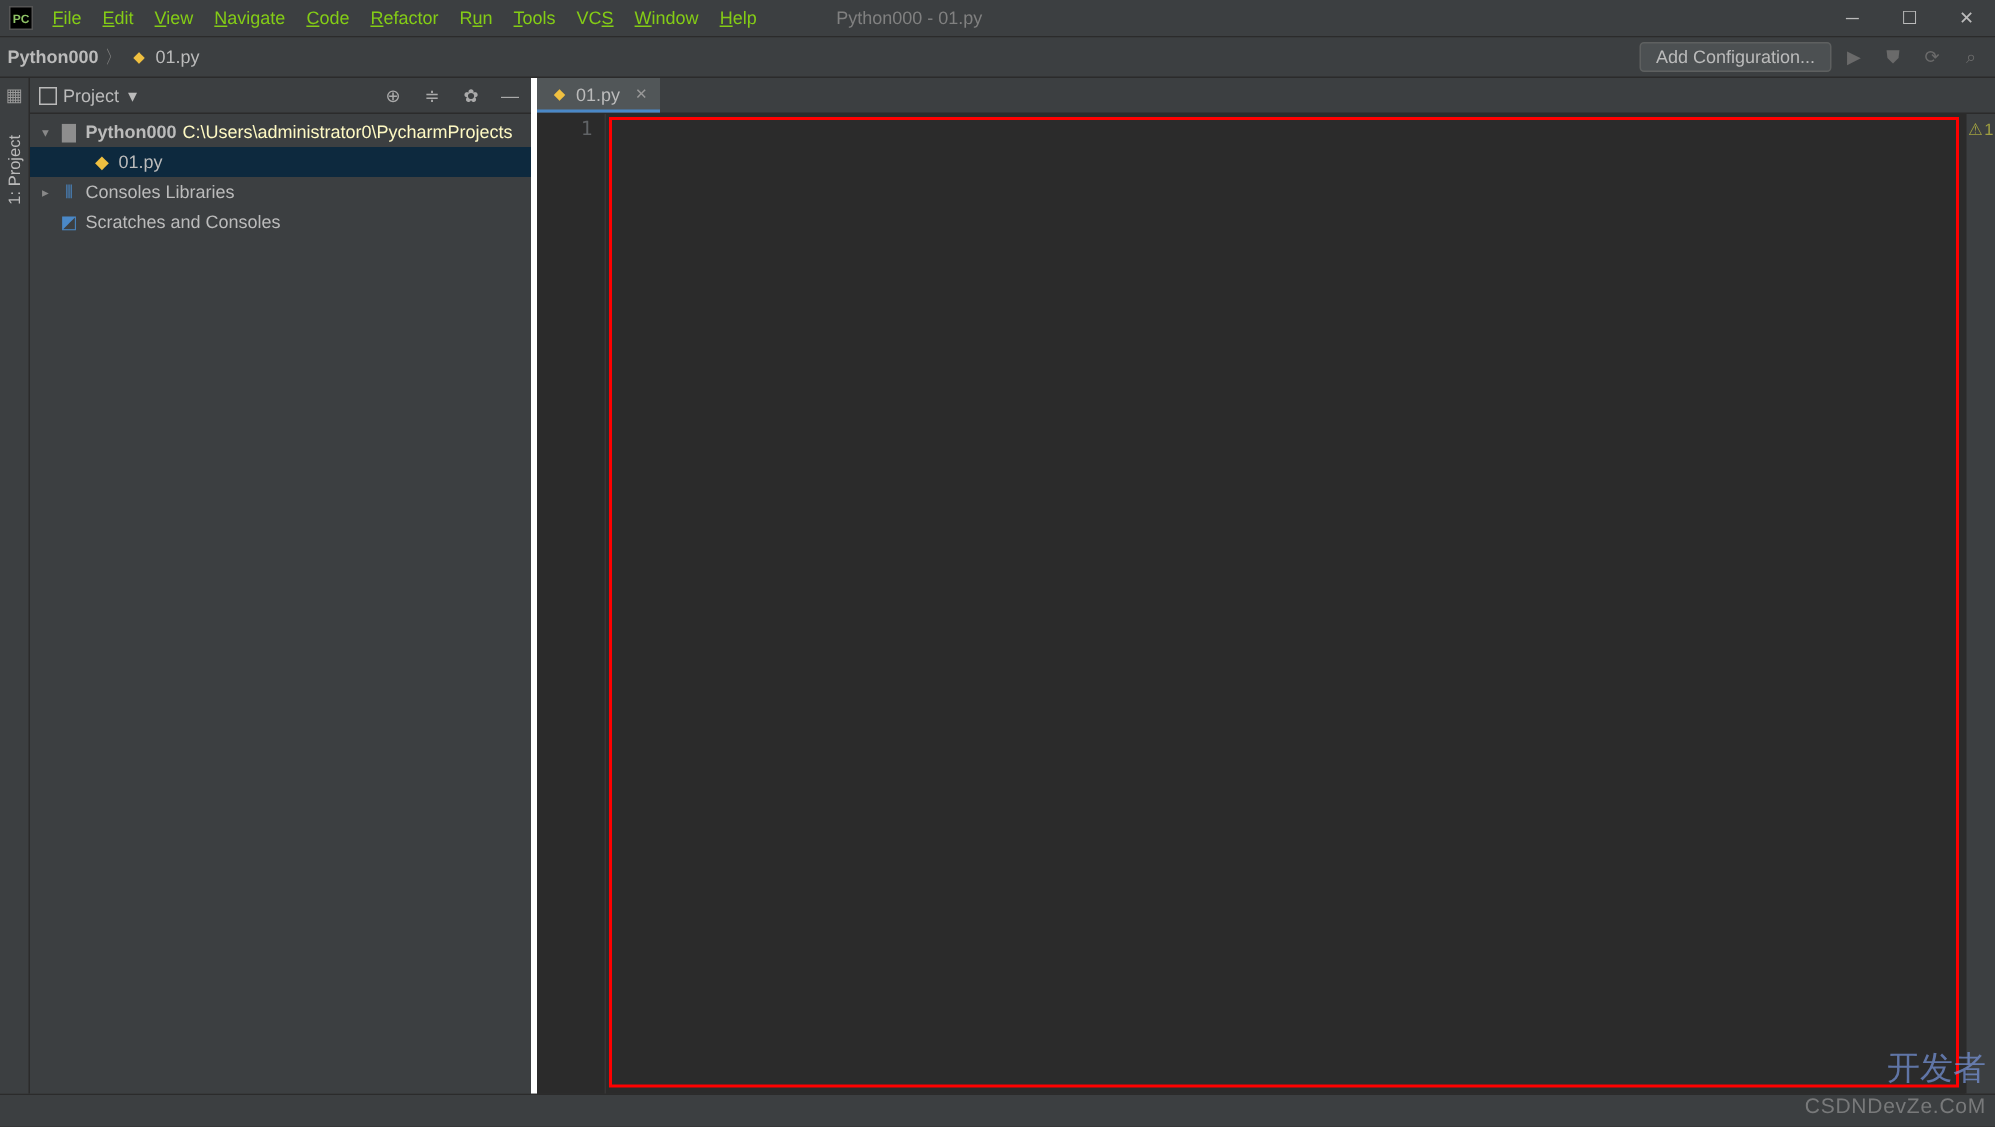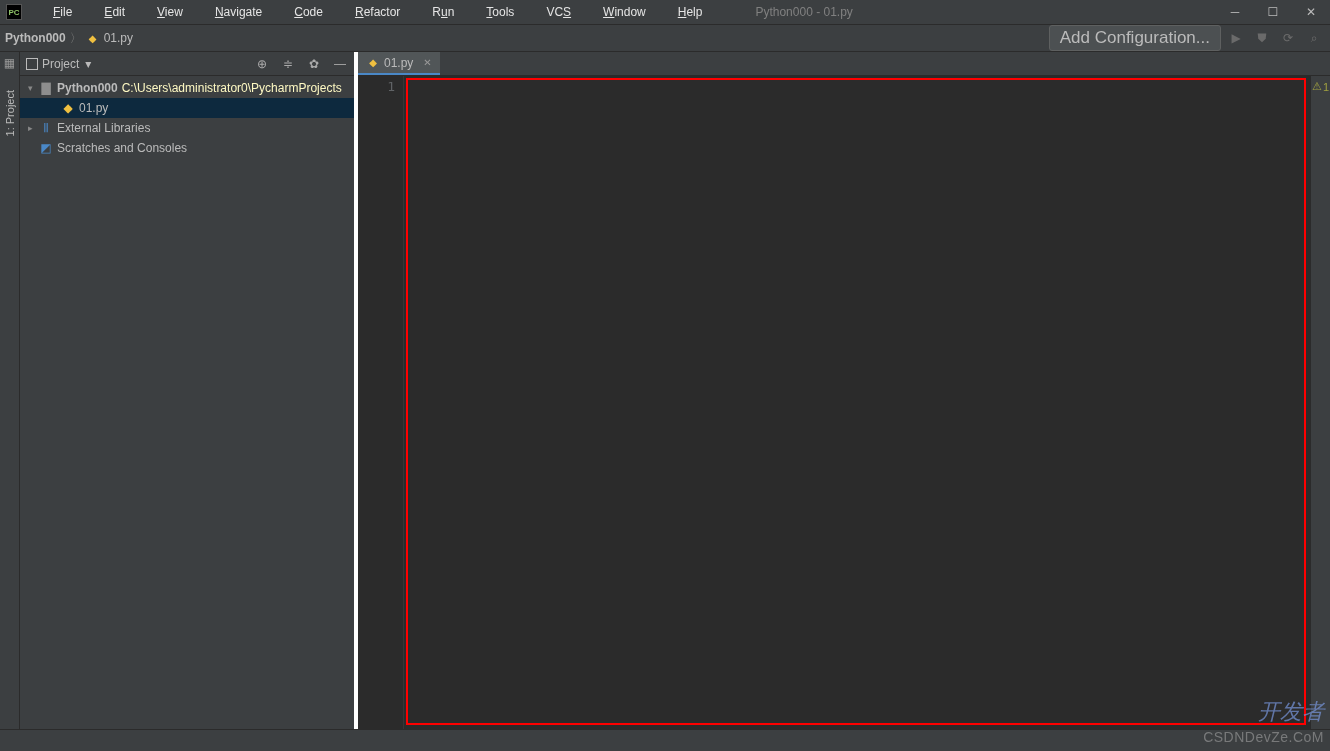--- a/index.html
+++ b/index.html
@@ -24,23 +24,22 @@
   background: #000;
   margin: 0 6px;
   display: flex; align-items: center; justify-content: center;
   font-size: 8px; font-weight: bold;
   color: #8fc266;
   border: 1px solid #555;
 }
 .menu { display: flex; }
 .menu-item {
   padding: 3px 7px;
-  color: #e5e5e5;
+  color: #84cc16;
   cursor: pointer;
-  margin-left: 18px;
 }
 .menu-item .u { text-decoration: underline; }
 .title-text { margin-left: 46px; color: #808080; }
 .win-controls {
   margin-left: auto;
   display: flex;
 }
 .win-btn {
   width: 38px; height: 25px;
   display: flex; align-items: center; justify-content: center;
@@ -63,21 +62,21 @@
   font-size: 10px;
 }
 .py-icon { color: #f0c040; }
 .nav-right { margin-left: auto; display: flex; align-items: center; gap: 4px; }
 .config-btn {
   background: #4c5052;
   border: 1px solid #5e6060;
   color: #bbb;
   padding: 2px 10px;
   border-radius: 3px;
-  font-size: 17px;
+  font-size: 12px;
 }
 .nav-icon {
   width: 22px; height: 22px;
   color: #6a6a6a;
   display: flex; align-items: center; justify-content: center;
 }
 .main { display: flex; height: calc(100% - 52px - 22px); }
 .sidebar-strip {
   width: 20px;
   background: #3c3f41;
@@ -197,21 +196,20 @@
   height: 22px;
   background: #3c3f41;
   border-top: 1px solid #2b2b2b;
 }
 .watermark1 {
   position: absolute;
   right: 6px; bottom: 24px;
   color: rgba(100,130,210,0.6);
   font-size: 18px;
   font-family: Verdana, sans-serif;
-  font-style: italic;
 }
 .watermark1 .big { font-size: 22px; color: rgba(120,150,220,0.7); }
 .watermark2 {
   position: absolute;
   right: 6px; bottom: 6px;
   color: rgba(180,180,180,0.5);
   font-size: 14px;
   font-family: Arial, sans-serif;
   letter-spacing: 0.5px;
 }
@@ -286,21 +284,21 @@
         <span class="tree-path">C:\Users\administrator0\PycharmProjects</span>
       </div>
       <div class="tree-row selected">
         <span class="tree-indent" style="width:32px;"></span>
         <span class="tree-icon py-icon">◆</span>
         <span class="tree-label">01.py</span>
       </div>
       <div class="tree-row">
         <span class="tree-arrow">▸</span>
         <span class="tree-icon libs-icon">⫴</span>
-        <span class="tree-label">External Libraries</span>
+        <span class="tree-label">Consoles Libraries</span>
       </div>
       <div class="tree-row">
         <span class="tree-indent" style="width:10px;"></span>
         <span class="tree-icon scratch-icon">◩</span>
         <span class="tree-label">Scratches and Consoles</span>
       </div>
     </div>
   </div>
 
   <div class="editor-area">

